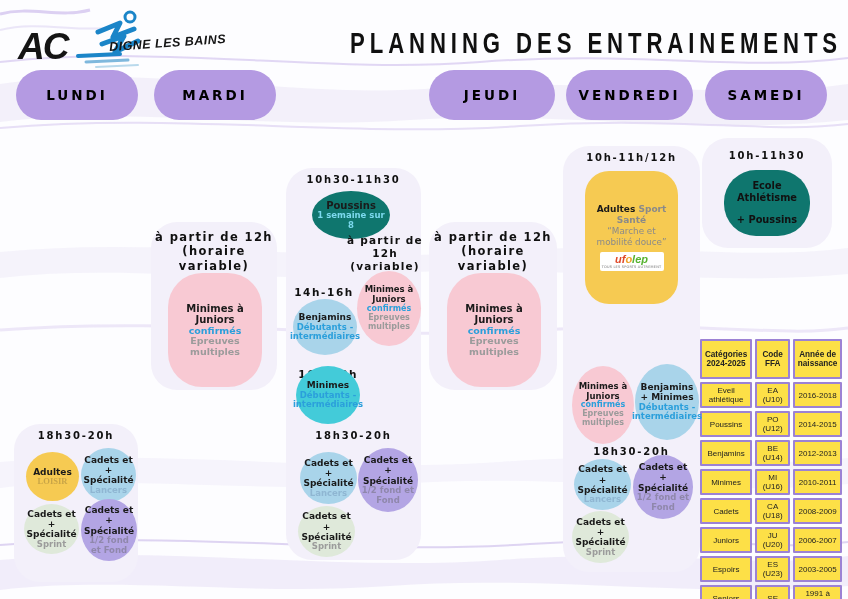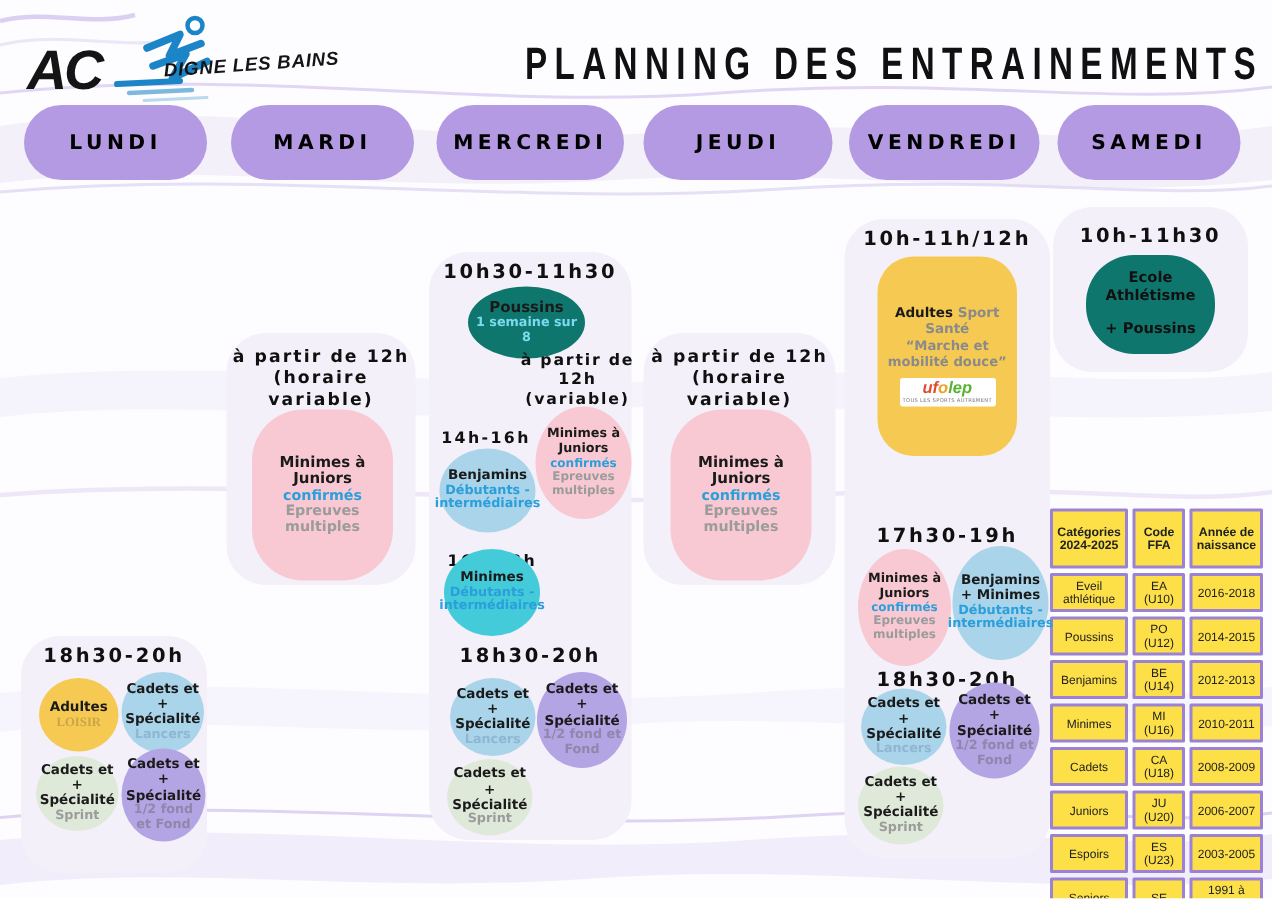--- a/index.html
+++ b/index.html
@@ -20,21 +20,21 @@
               transform-origin:right top;}
 
   
   .pill{height:50px;border-radius:26px;background:#b49ae2;display:flex;align-items:center;justify-content:center;
         color:#000000;font-weight:bold;font-size:13.5px;letter-spacing:3px;}
 
   
   .col{background:#f3f0fa;border-radius:26px;}
 
   .time-h{position:absolute;z-index:3;font-weight:bold;color:#101010;text-align:center;
-          letter-spacing:1.8px;font-size:13px;line-height:1.25;white-space:pre-line;}
+          letter-spacing:1.8px;font-size:10px;line-height:1.25;white-space:pre-line;}
   .time-h.small{font-size:10.5px;letter-spacing:1.2px;}
   .time-h.med{font-size:11.5px;letter-spacing:1.4px;}
 
   .bubble{position:absolute;z-index:3;border-radius:50%;display:flex;flex-direction:column;
           align-items:center;justify-content:center;text-align:center;padding:3px;box-sizing:border-box;}
   .blockcard{position:absolute;z-index:3;display:flex;flex-direction:column;align-items:center;
              justify-content:center;text-align:center;padding:6px;box-sizing:border-box;}
   .c-yellow{background:#f6ca52;}
   .c-blue{background:#a9d4ea;}
   .c-green{background:#dfe9da;}
@@ -50,21 +50,21 @@
   .s-blue{color:#2b9fdb;}
   .s-gold{color:#c9a547;font-family:Liberation Serif, serif;}
   .s-steel{color:#8fb6d2;}
   .s-gray{color:#9b9b9b;}
   .s-mauve{color:#8f87ab;}
   .s-cyanlight{color:#7cd9ee;}
 
   
   .sante-line{font-size:9px;font-weight:bold;line-height:1.2;color:#8a8a8a;}
   .sante-line .dark{color:#1a1a1a;}
-  .quote{font-size:8.8px;font-weight:bold;color:#8a8a8a;line-height:1.2;margin-top:1px;}
+  .quote{font-size:8.8px;font-weight:normal;color:#8a8a8a;line-height:1.2;margin-top:1px;}
   .ufolep-box{margin-top:5px;background:#fff;border-radius:2px;width:60px;padding:2px 2px 1px;}
   .ufolep-name{font-style:italic;font-weight:bold;font-size:11px;line-height:1;font-family:"Liberation Sans",sans-serif;}
   .uf-r{color:#e04a2a;} .uf-o{color:#f0a32a;} .uf-g{color:#57b331;}
   .ufolep-tag{font-size:3.5px;color:#777;letter-spacing:.2px;line-height:1.4;}
 
   
   .ecole-line{font-weight:bold;font-size:9.8px;color:#111;line-height:1.2;}
   .ecole-gap{height:10px;}
 
   
@@ -107,23 +107,20 @@
     <span class="logo-city">DIGNE LES BAINS</span>
   </div>
   <div class="layer main-title">PLANNING DES ENTRAINEMENTS</div>
 
   <div class="layer pill" style="left:16px;top:70px;width:122px;">
       <span>LUNDI</span>
     </div>
   <div class="layer pill" style="left:154px;top:70px;width:122px;">
       <span>MARDI</span>
     </div>
-  <div class="layer pill" style="left:291px;top:70px;width:125px;">
-      <span>MERCREDI</span>
-    </div>
   <div class="layer pill" style="left:429px;top:70px;width:126px;">
       <span>JEUDI</span>
     </div>
   <div class="layer pill" style="left:566px;top:70px;width:127px;">
       <span>VENDREDI</span>
     </div>
   <div class="layer pill" style="left:705px;top:70px;width:122px;">
       <span>SAMEDI</span>
     </div>
 
@@ -206,21 +203,20 @@
 
   <div class="time-h" style="left:563px;top:152px;width:137px;">10h-11h/12h</div>
   <div class="blockcard c-yellow" style="left:585px;top:171px;width:93px;height:133px;border-radius:24px;">
     <span class="sante-line"><span class="dark">Adultes</span> <span>Sport Santé</span></span>
     <span class="quote">“Marche et mobilité douce”</span>
     <div class="ufolep-box">
       <div class="ufolep-name"><span class="uf-r">uf</span><span class="uf-o">o</span><span class="uf-g">lep</span></div>
       <div class="ufolep-tag">TOUS LES SPORTS AUTREMENT</div>
     </div>
   </div>
-  <div class="time-h" style="left:563px;top:350px;width:137px;">17h30-19h</div>
   <div class="bubble c-pink" style="left:572px;top:366px;width:62px;height:78px;">
     <span class="b-title" style="font-size:8.5px;">Minimes à Juniors</span>
     <span class="b-sub s-blue" style="font-size:8px;">confirmés</span>
     <span class="b-note" style="font-size:8px;">Epreuves multiples</span>
   </div>
   <div class="bubble c-blue" style="left:635px;top:364px;width:64px;height:76px;">
     <span class="b-title">Benjamins + Minimes</span>
     <span class="b-sub s-blue">Débutants - intermédiaires</span>
   </div>
   <div class="time-h" style="left:563px;top:446px;width:137px;">18h30-20h</div>

